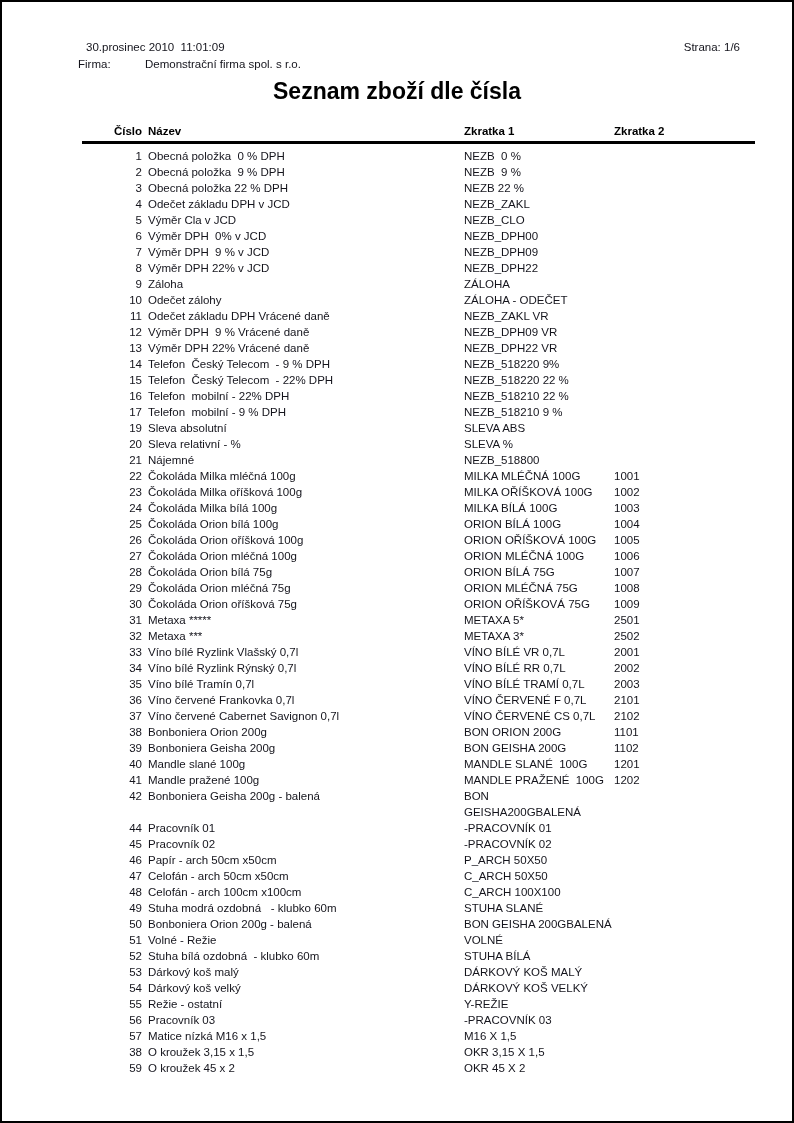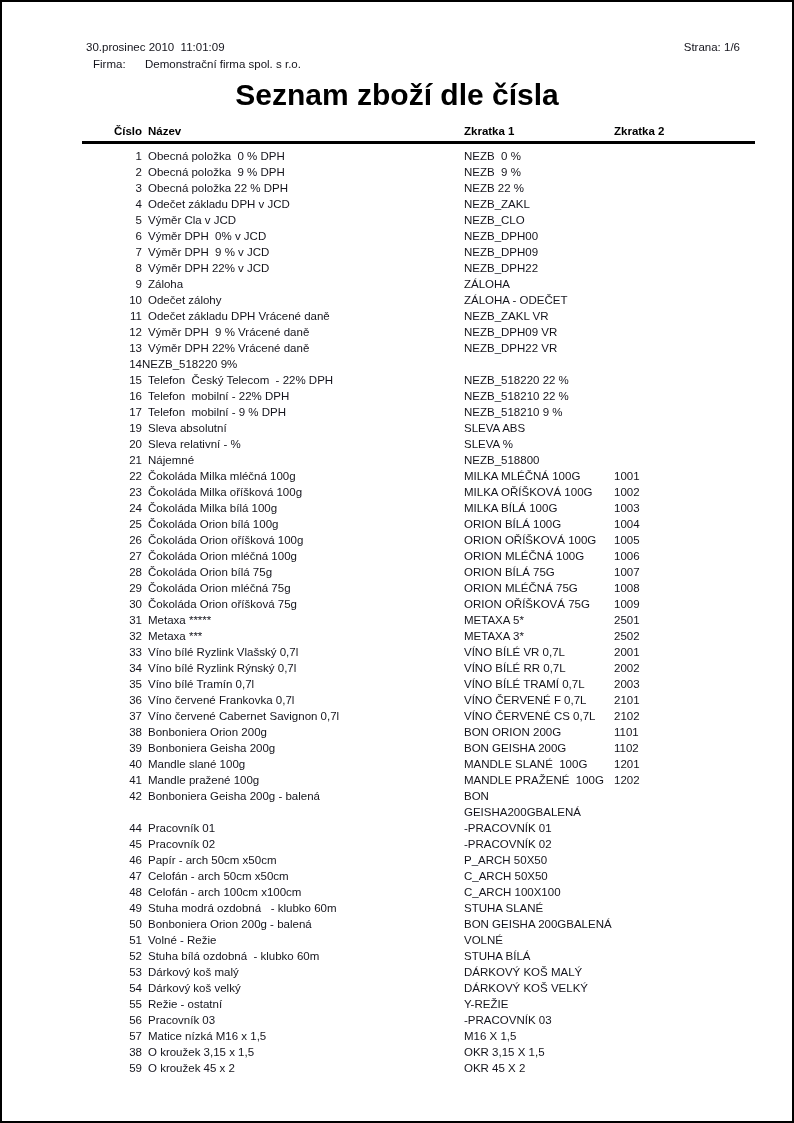--- a/index.html
+++ b/index.html
@@ -10,26 +10,26 @@
     box-sizing: border-box;
     background: #ffffff;
     border: 2px solid #000000;
     font-family: "Liberation Sans", "DejaVu Sans", sans-serif;
     font-size: 11.5px;
     color: #14141c;
     overflow: hidden;
   }
   .hdr-date   { position: absolute; left: 84px;  top: 39px;  white-space: pre-wrap; }
   .hdr-page   { position: absolute; right: 52px; top: 39px;  white-space: pre-wrap; }
-  .hdr-firma-label { position: absolute; left: 91px;  top: 56px; }
+  .hdr-firma-label { position: absolute; left: 76px;  top: 56px; }
   .hdr-firma-value { position: absolute; left: 143px; top: 56px; white-space: pre-wrap; }
   .title {
     position: absolute; left: 0; right: 0; top: 76px;
     margin: 0; text-align: center;
-    font-size: 30px; font-weight: bold; color: #000000;
+    font-size: 23px; font-weight: bold; color: #000000;
   }
   .thead {
     position: absolute; left: 80px; top: 121px; right: 0;
     display: grid; grid-template-columns: 60px 322px 150px 1fr;
     font-weight: bold; color: #000000; line-height: 16px;
   }
   .th-num { text-align: right; }
   .th-name { padding-left: 6px; }
   .rule {
     position: absolute; left: 80px; top: 139px;
@@ -136,20 +136,21 @@
         <div class="cell c-z2"></div>
       </div>
       <div class="row">
         <div class="cell c-num">13</div>
         <div class="cell c-name">Výměr DPH 22% Vrácené daně</div>
         <div class="cell c-z1">NEZB_DPH22 VR</div>
         <div class="cell c-z2"></div>
       </div>
       <div class="row">
         <div class="cell c-num">14</div>
+        <div class="cell c-name">Telefon  Český Telecom  - 9 % DPH</div>
         <div class="cell c-z1">NEZB_518220 9%</div>
         <div class="cell c-z2"></div>
       </div>
       <div class="row">
         <div class="cell c-num">15</div>
         <div class="cell c-name">Telefon  Český Telecom  - 22% DPH</div>
         <div class="cell c-z1">NEZB_518220 22 %</div>
         <div class="cell c-z2"></div>
       </div>
       <div class="row">

